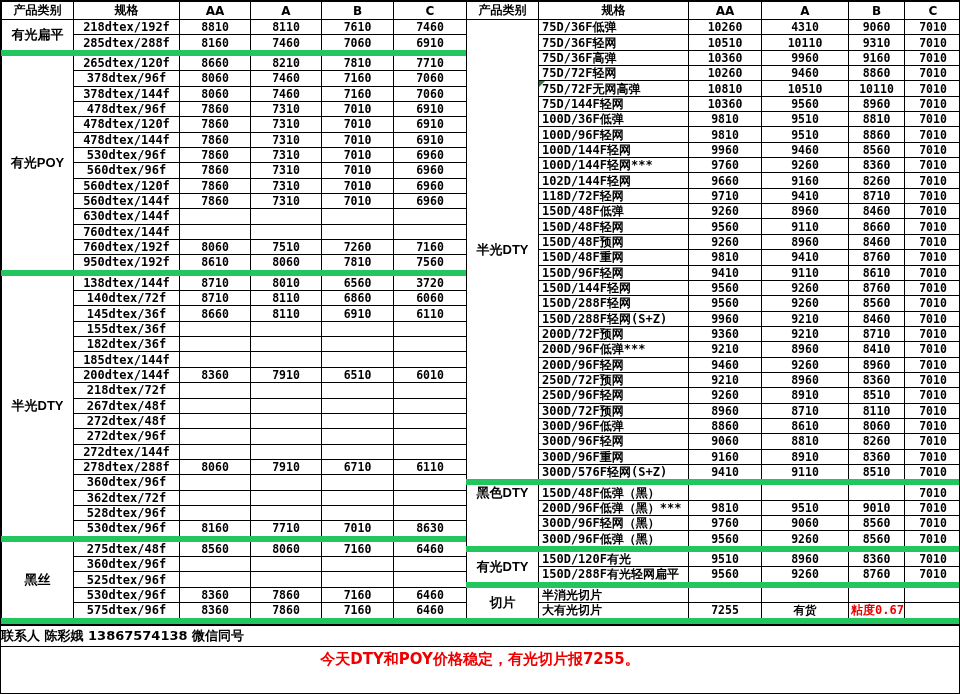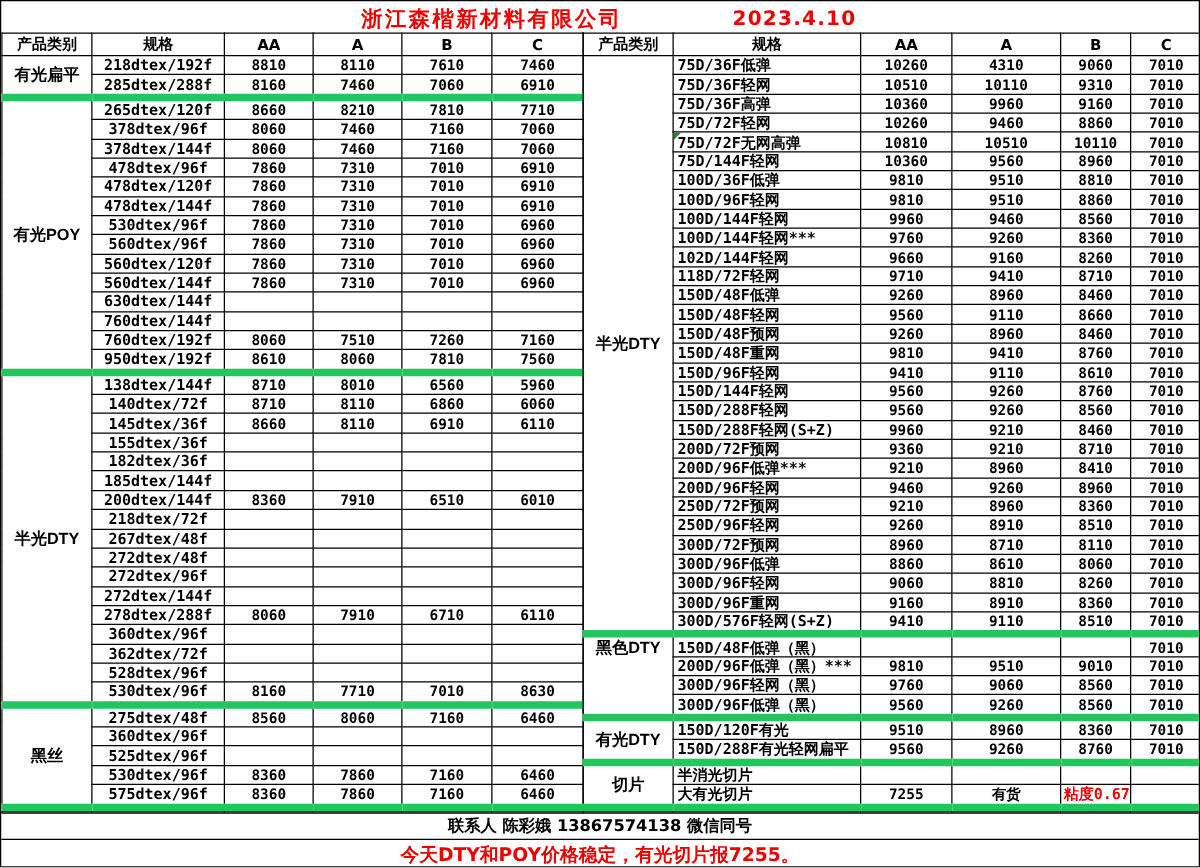--- a/index.html
+++ b/index.html
@@ -60,39 +60,35 @@
   td.num{font-family:"DejaVu Sans Mono", monospace;}
   td.redcell{color:#ee0000;text-align:left;padding-left:2px;font-size:12px;}
   td.marker{position:relative;}
   td.marker::before{
     content:"";position:absolute;top:0;left:0;width:0;height:0;
     border-top:6px solid #2e7d32;border-right:6px solid transparent;
   }
   
   .contact-row{
     height:20px;border-top:1px solid #000;
-    display:flex;align-items:center;justify-content:center;
+    display:flex;align-items:center;
     font-size:13px;font-family:"DejaVu Sans", sans-serif;
   }
   .notice-row{
     height:24px;border-top:1px solid #000;
     display:flex;align-items:center;justify-content:center;
     font-size:15px;color:#ee0000;
     font-family:"DejaVu Sans", sans-serif;
   }
 </style>
 </head>
 <body>
 
 <div class="sheet">
 
-  <div class="title-row">
-    <span class="doc-title">浙江森楷新材料有限公司</span>
-    <span class="doc-date">2023.4.10</span>
-  </div>
 
   <div class="tables">
     <table class="left" id="left-table">
         <colgroup>
           <col style="width: 72px;">
           <col style="width: 106px;">
           <col style="width: 71px;">
           <col style="width: 71px;">
           <col style="width: 72px;">
           <col style="width: 73px;">
@@ -221,21 +217,21 @@
             <td class="num">8060</td>
             <td class="num">7810</td>
             <td class="num">7560</td>
           </tr>
           <tr>
             <td class="cat tt" rowspan="17">半光DTY</td>
             <td class="spec tt">138dtex/144f</td>
             <td class="num tt">8710</td>
             <td class="num tt">8010</td>
             <td class="num tt">6560</td>
-            <td class="num tt">5960</td>
+            <td class="num tt">3720</td>
           </tr>
           <tr>
             <td class="spec">140dtex/72f</td>
             <td class="num">8710</td>
             <td class="num">8110</td>
             <td class="num">6860</td>
             <td class="num">6060</td>
           </tr>
           <tr>
             <td class="spec">145dtex/36f</td>

